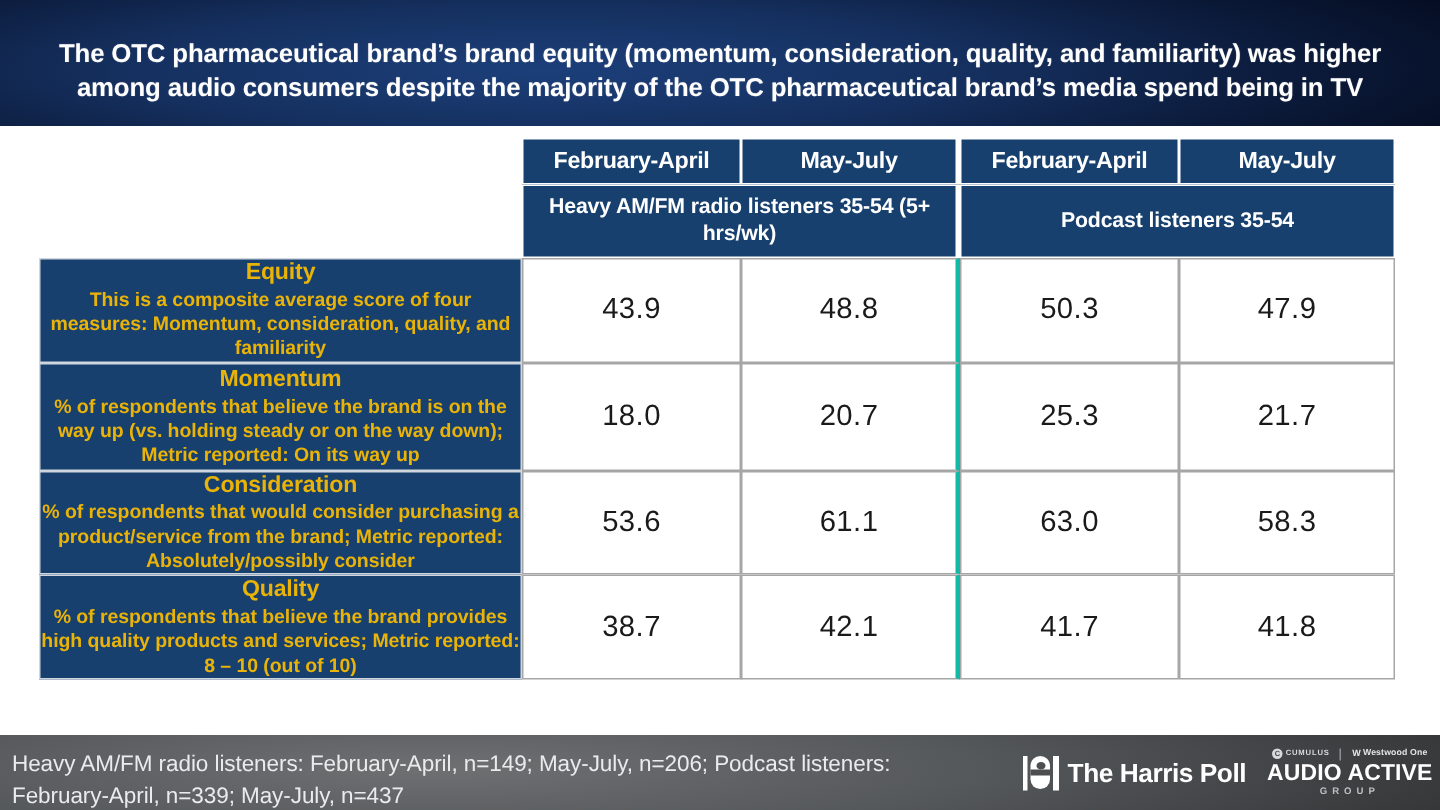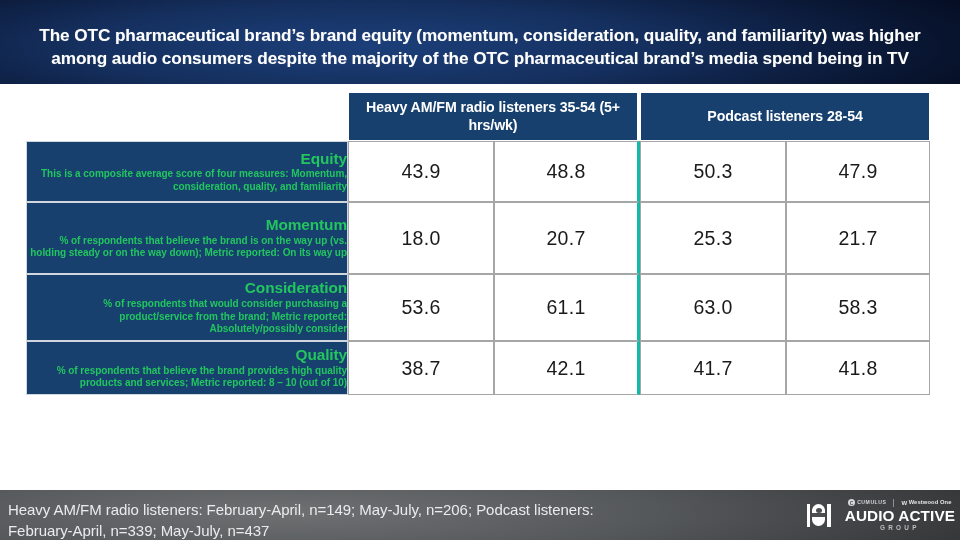--- a/index.html
+++ b/index.html
@@ -62,31 +62,31 @@
     font-weight:bold;
     text-align:center;
     height:47px;
     border:1px solid #ffffff;
     line-height:1.22;
     letter-spacing:-0.1px;
   }
 
   .metric-cell{
     background:#17406f;
-    color:#22c55e;
+    color:#eab308;
     border:1px solid #cfd6de;
     padding:3px 6px 4px 6px;
-    text-align:right;
+    text-align:center;
   }
   .metric-name{
     font-size:15.4px;font-weight:bold;line-height:1.16;
     display:block;margin-bottom:1px;letter-spacing:-0.1px;
   }
   .metric-desc{
-    font-size:10px;font-weight:bold;line-height:1.25;
+    font-size:13px;font-weight:bold;line-height:1.25;
     display:block;letter-spacing:-0.05px;
   }
 
   .val{
     background:#ffffff;
     color:#1a1a1a;
     font-size:19.5px;
     text-align:center;
     border:1px solid #a6a6a6;
     letter-spacing:0.3px;
@@ -169,25 +169,32 @@
   <table id="data-table">
     <colgroup>
       <col style="width:322px">
       <col style="width:146px">
       <col style="width:146px">
       <col style="width:146px">
       <col style="width:144px">
     </colgroup>
     <tbody>
 
+      <tr>
+        <td class="hdr-blank"></td>
+        <td class="hdr-period">February-April</td>
+        <td class="hdr-period group-sep-left-hdr">May-July</td>
+        <td class="hdr-period">February-April</td>
+        <td class="hdr-period">May-July</td>
+      </tr>
 
       <tr>
         <td class="hdr-blank"></td>
         <td class="hdr-group group-sep-left-hdr" colspan="2">Heavy AM/FM radio listeners 35-54 (5+ hrs/wk)</td>
-        <td class="hdr-group" colspan="2">Podcast listeners 28-54</td>
+        <td class="hdr-group" colspan="2">Podcast listeners 35-54</td>
       </tr>
 
       <tr>
         <td class="metric-cell" style="height:59px">
           <span class="metric-name">Equity</span>
           <span class="metric-desc">This is a composite average score of four measures: Momentum, consideration, quality, and familiarity</span>
         </td>
         <td class="val">43.9</td>
         <td class="val group-sep-left">48.8</td>
         <td class="val">50.3</td>
@@ -237,20 +244,21 @@
   <div id="logos">
 
     <div class="harris">
       <span class="harris-mark">
         <span class="bar l"></span>
         <span class="bar r"></span>
         <span class="core"></span>
         <span class="slit"></span>
         <span class="dot"></span>
       </span>
+      <span class="harris-text">The Harris Poll</span>
     </div>
 
     <div class="audio-lockup">
       <div class="aa-top">
         <span class="aa-cumulus">
           <span class="c-circ">C</span>
           <span class="c-word">CUMULUS</span>
         </span>
         <span class="aa-divider"></span>
         <span class="aa-ww">

